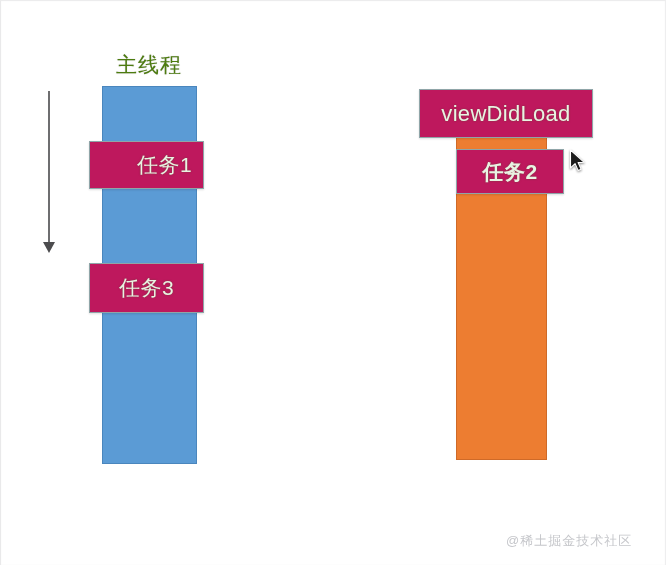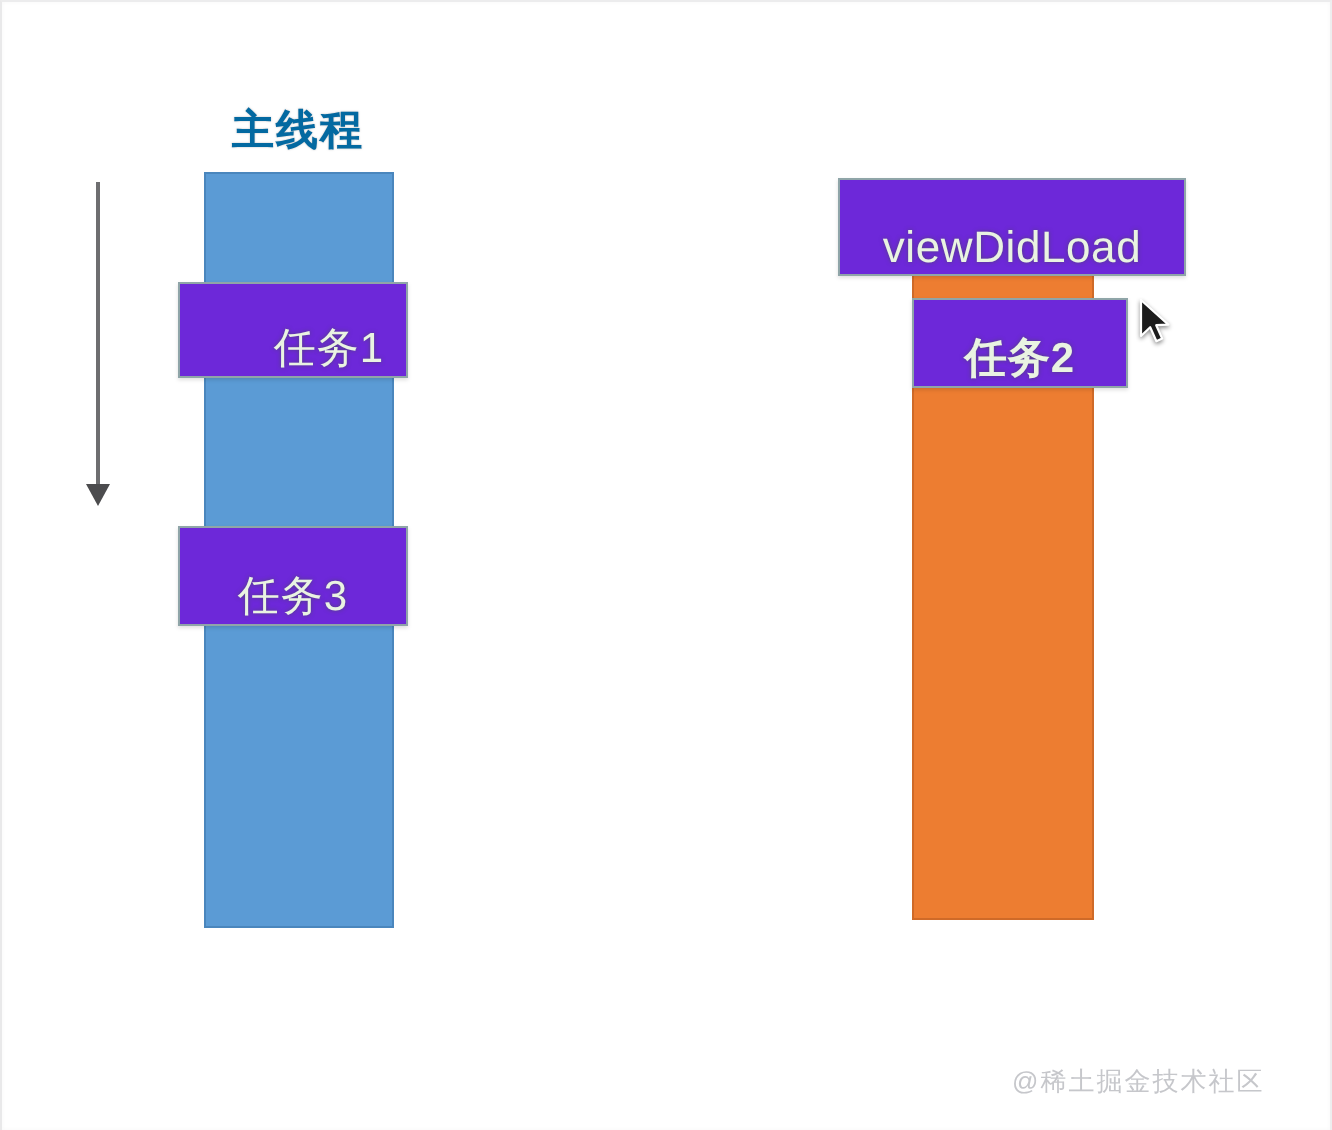--- a/index.html
+++ b/index.html
@@ -26,22 +26,22 @@
     content: "";
     position: absolute;
     inset: 0;
     pointer-events: none;
     box-shadow: inset 0 0 2px rgba(0,0,0,0.035);
   }
 
   .col-title {
     position: absolute;
     font-size: 21px;
-    font-weight: 700;
-    color: #0369a1;
+    font-weight: 400;
+    color: #4d7c0f;
     letter-spacing: 1px;
     white-space: nowrap;
     text-align: center;
     text-shadow: 0 0 1px rgba(120,120,125,0.55);
   }
 
   
   .bar {
     position: absolute;
     box-sizing: border-box;
@@ -52,24 +52,24 @@
   }
   .bar-orange {
     background: #ED7D31;
     border: 1px solid #cf6a28;
   }
 
   
   .block {
     position: absolute;
     box-sizing: border-box;
-    background: #6d28d9;
+    background: #be185d;
     border: 1px solid #8fa5a8;
     display: flex;
-    align-items: flex-end;
+    align-items: center;
     justify-content: center;
     color: #e9f3e2;
     font-size: 21px;
     font-weight: 500;
     letter-spacing: 0.5px;
     white-space: nowrap;
     text-shadow: 0 0 2px rgba(60,90,40,0.55);
     box-shadow: 0 1px 2px rgba(0,0,0,0.13);
   }
   .block.latin {

